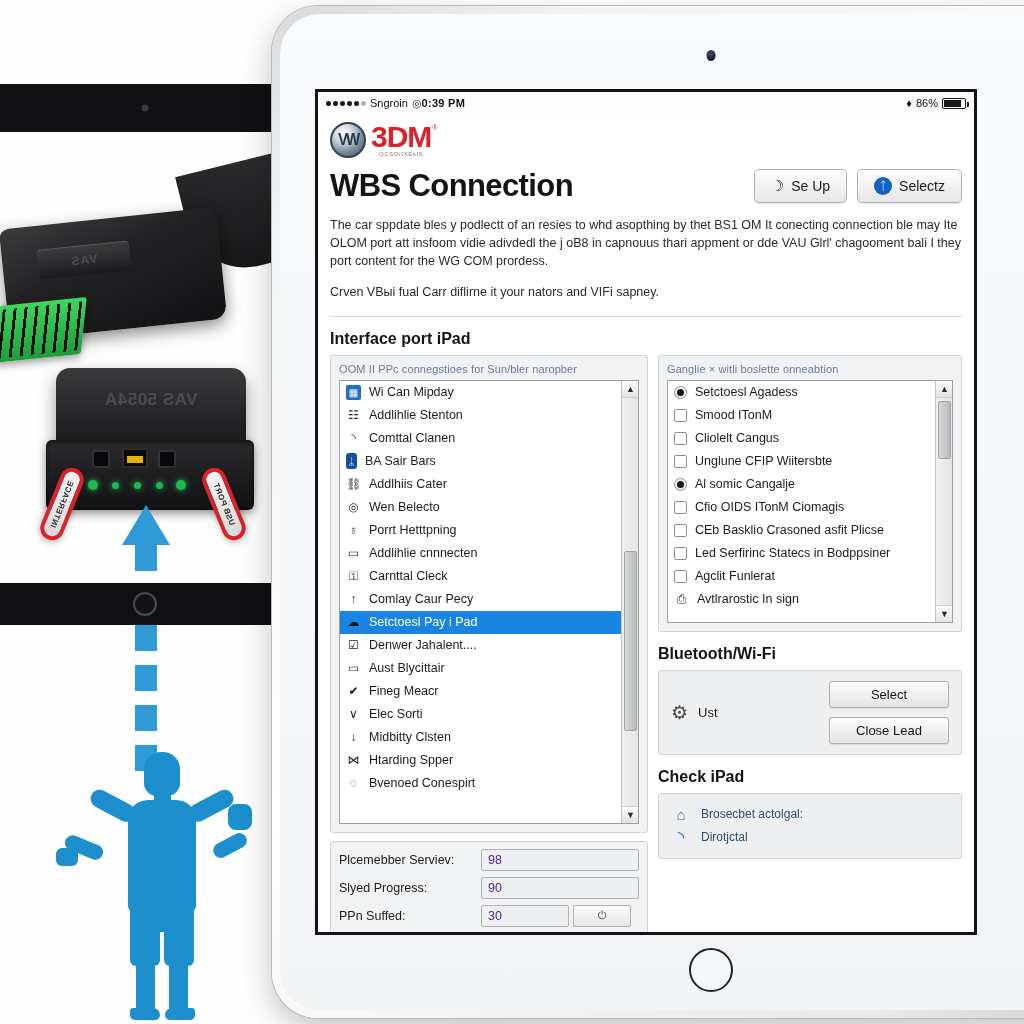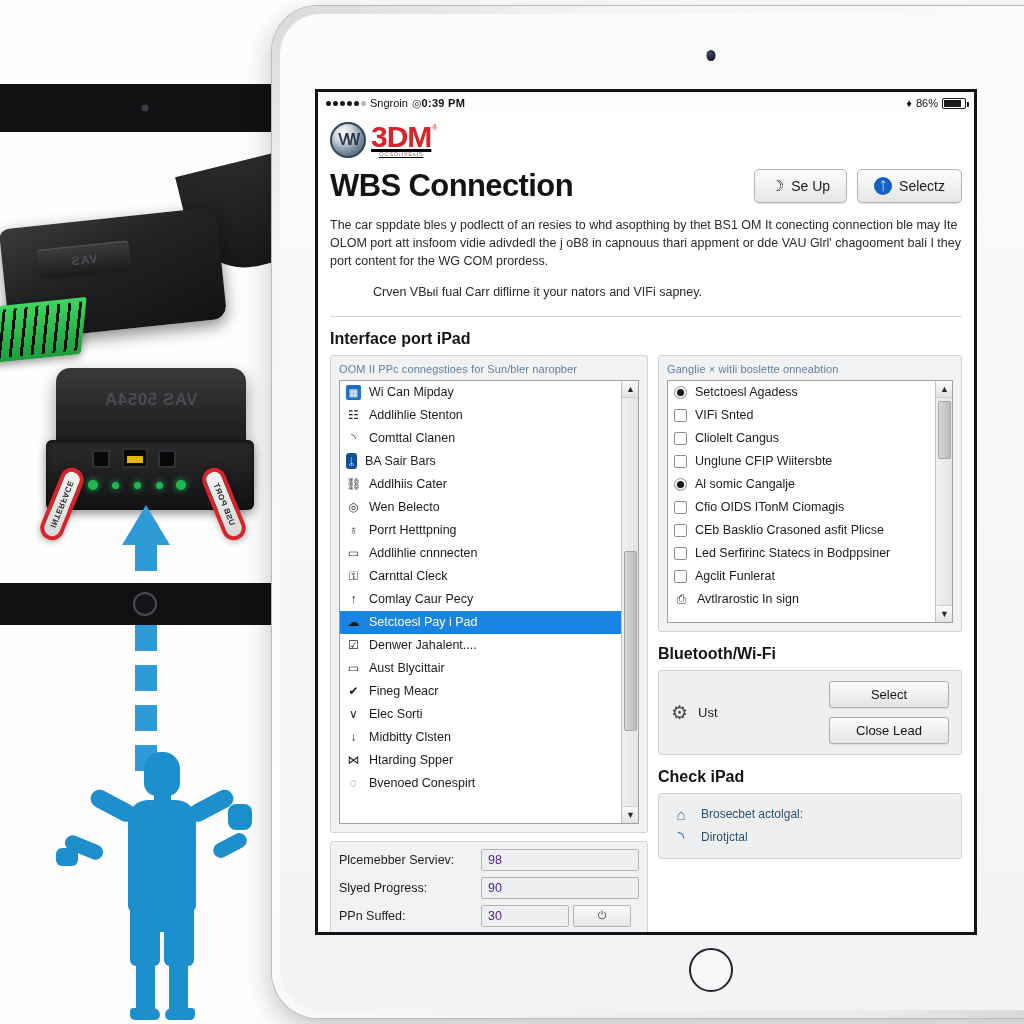--- a/index.html
+++ b/index.html
@@ -218,21 +218,21 @@
 
   #brand-row { display: flex; gap: 2px; height: 42px; }
   #vw-logo {
     width: 36px; height: 36px; border-radius: 50%;
     background: radial-gradient(circle at 35% 28%, #ffffff 0%, #cfd6dd 30%, #7d8e9e 60%, #3d5266 100%);
     border: 2px solid #2f4458; position: relative;
     display: flex; align-items: center; justify-content: center;
     font-size: 15px; font-weight: bold; color: #253748; line-height: .82;
   }
   #vw-logo span { display: block; transform: scaleY(1.05); letter-spacing: -2px; }
-  #mmm-logo { margin-left: 3px; position: relative; text-decoration: underline; }
+  #mmm-logo { margin-left: 3px; position: relative; }
   #mmm-text {
     font-size: 30px; font-weight: bold; color: #d8232a;
     letter-spacing: -1px; line-height: 1;
   }
   #mmm-sub {
     font-size: 6px; color: #9a6d70; letter-spacing: .6px;
     text-align: center; margin-top: -1px;
   }
   #mmm-tm { position: absolute; right: -6px; top: 2px; font-size: 7px; color: #d8232a; }
 
@@ -248,21 +248,21 @@
     white-space: nowrap;
   }
   .moon-icon { font-size: 15px; color: #121212; }
   .bt-icon {
     width: 18px; height: 18px; border-radius: 50%;
     background: #1262c4; color: #fff; font-size: 12px;
     display: flex; align-items: center; justify-content: center;
   }
 
   #intro { margin-top: 12px; font-size: 12.5px; line-height: 1.45; color: #2a2a2a; }
-  #intro p + p { margin-top: 13px; margin-left: 43px; }
+  #intro p + p { margin-top: 13px; }
   #intro-rule { border-top: 1px solid #d5d5d5; margin-top: 14px; }
 
   .section-head {
     font-size: 16px; font-weight: bold; color: #141414; margin: 13px 0 7px 0;
   }
 
   #columns { display: flex; gap: 10px; }
   #col-left { width: 318px; }
   #col-right { flex: 1; }
 
@@ -611,21 +611,21 @@
           <div class="panel">
             <div class="panel-label">Ganglie × witli boslette onneabtion</div>
             <div class="listbox" id="list-right">
               <div class="list-inner" id="right-list-inner">
                   <div class="list-row">
                     <span class="cb radio on"></span>
                     <span>Setctoesl Agadess</span>
                   </div>
                   <div class="list-row">
                     <span class="cb"></span>
-                    <span>VIFi Snted</span>
+                    <span>Smood ITonM</span>
                   </div>
                   <div class="list-row">
                     <span class="cb"></span>
                     <span>Cliolelt Cangus</span>
                   </div>
                   <div class="list-row">
                     <span class="cb"></span>
                     <span>Unglune CFIP Wiitersbte</span>
                   </div>
                   <div class="list-row">

